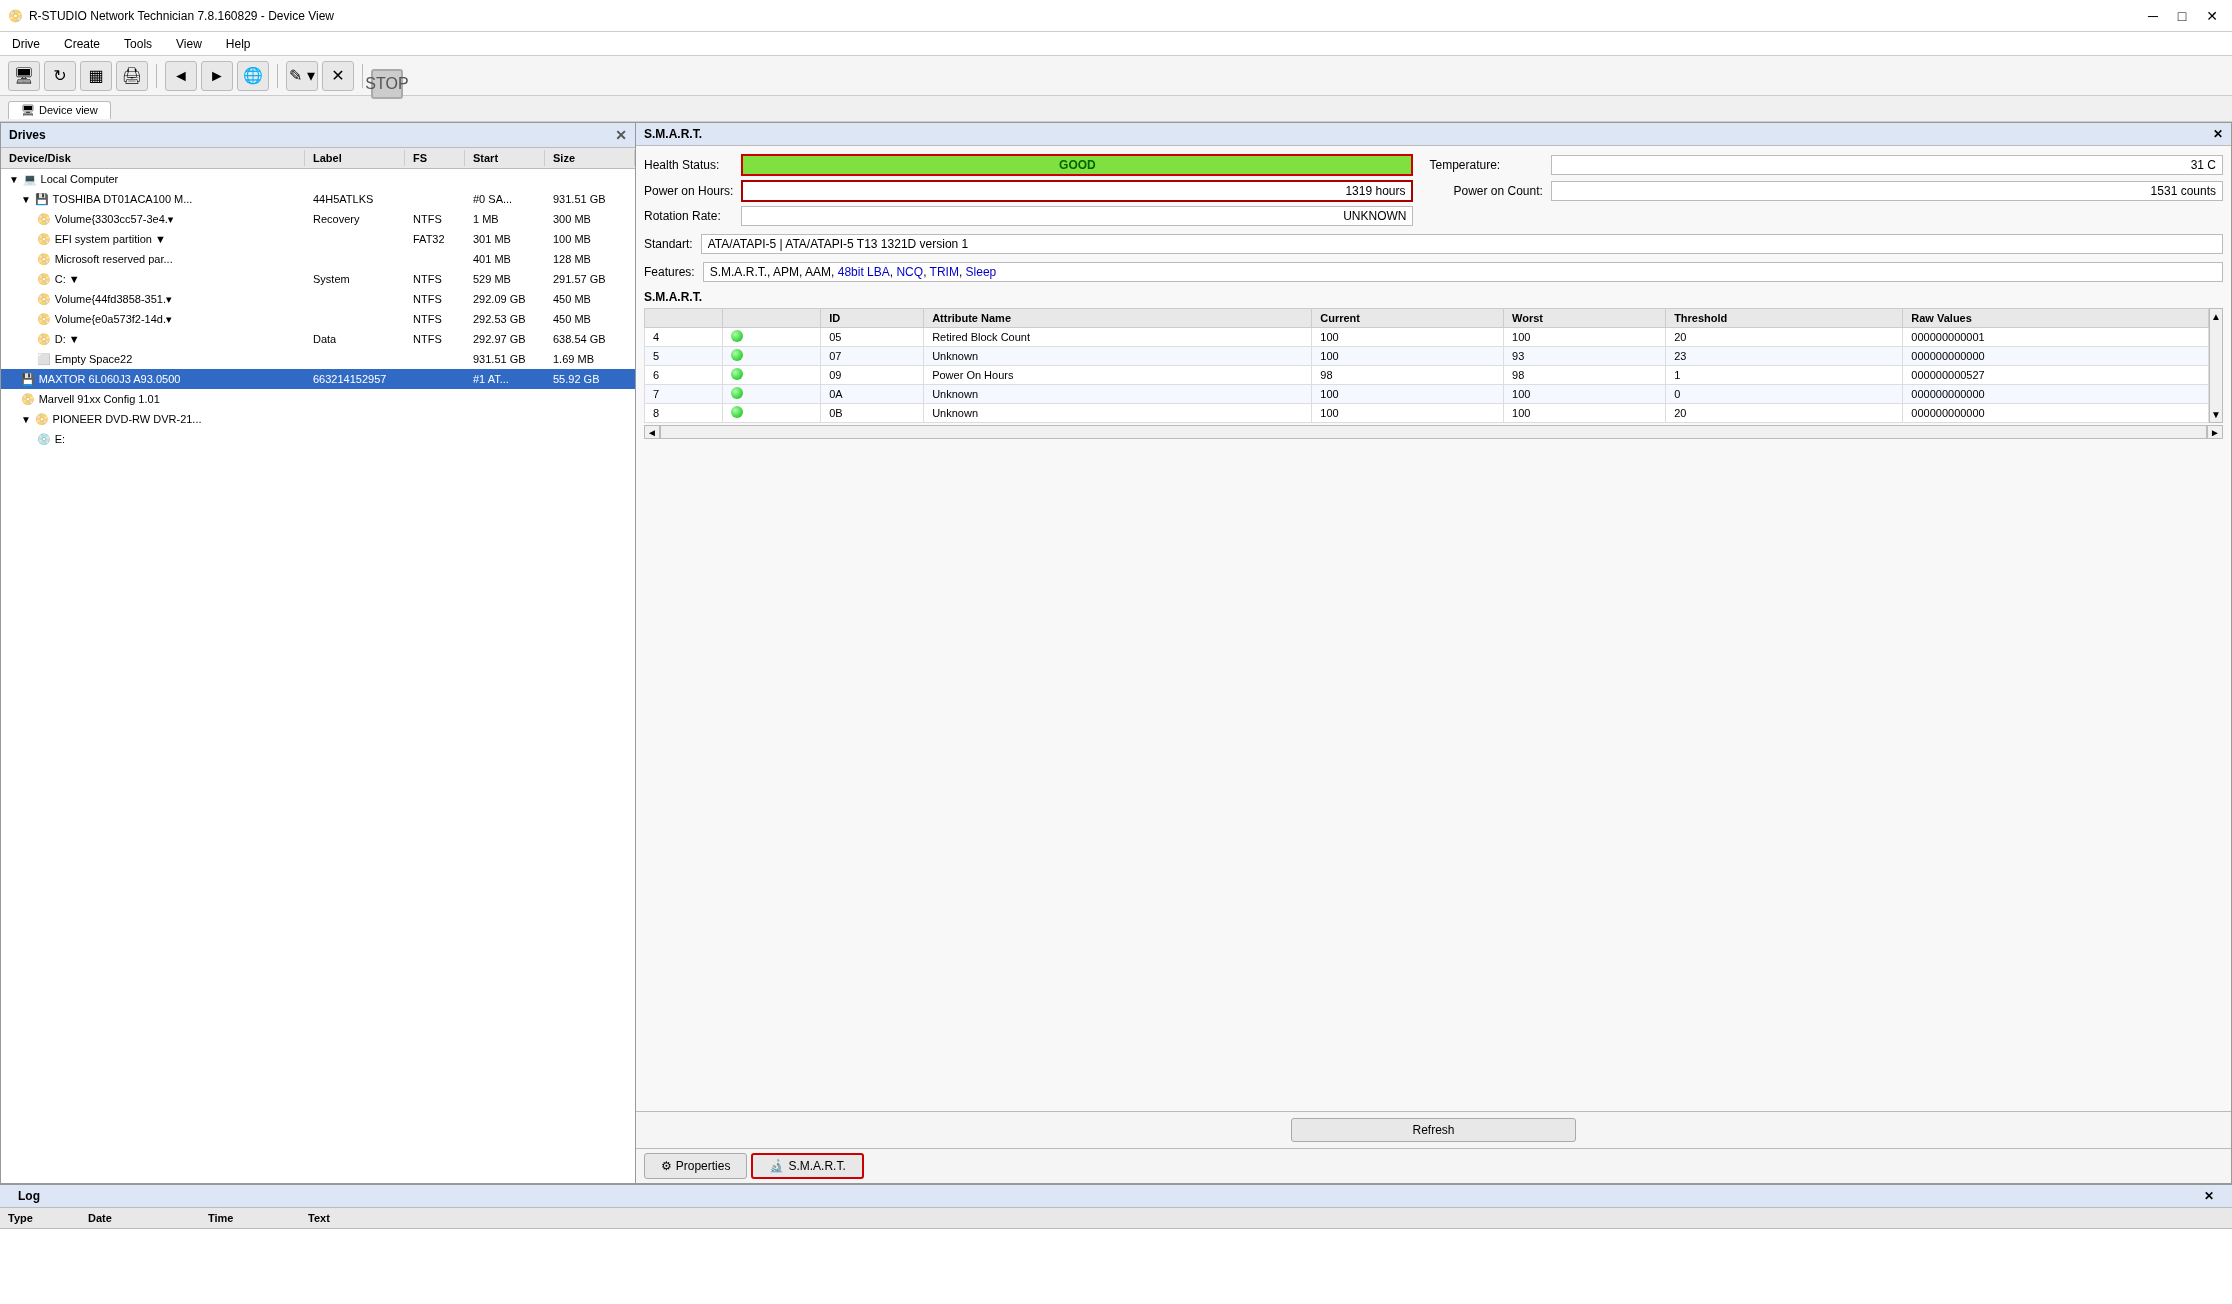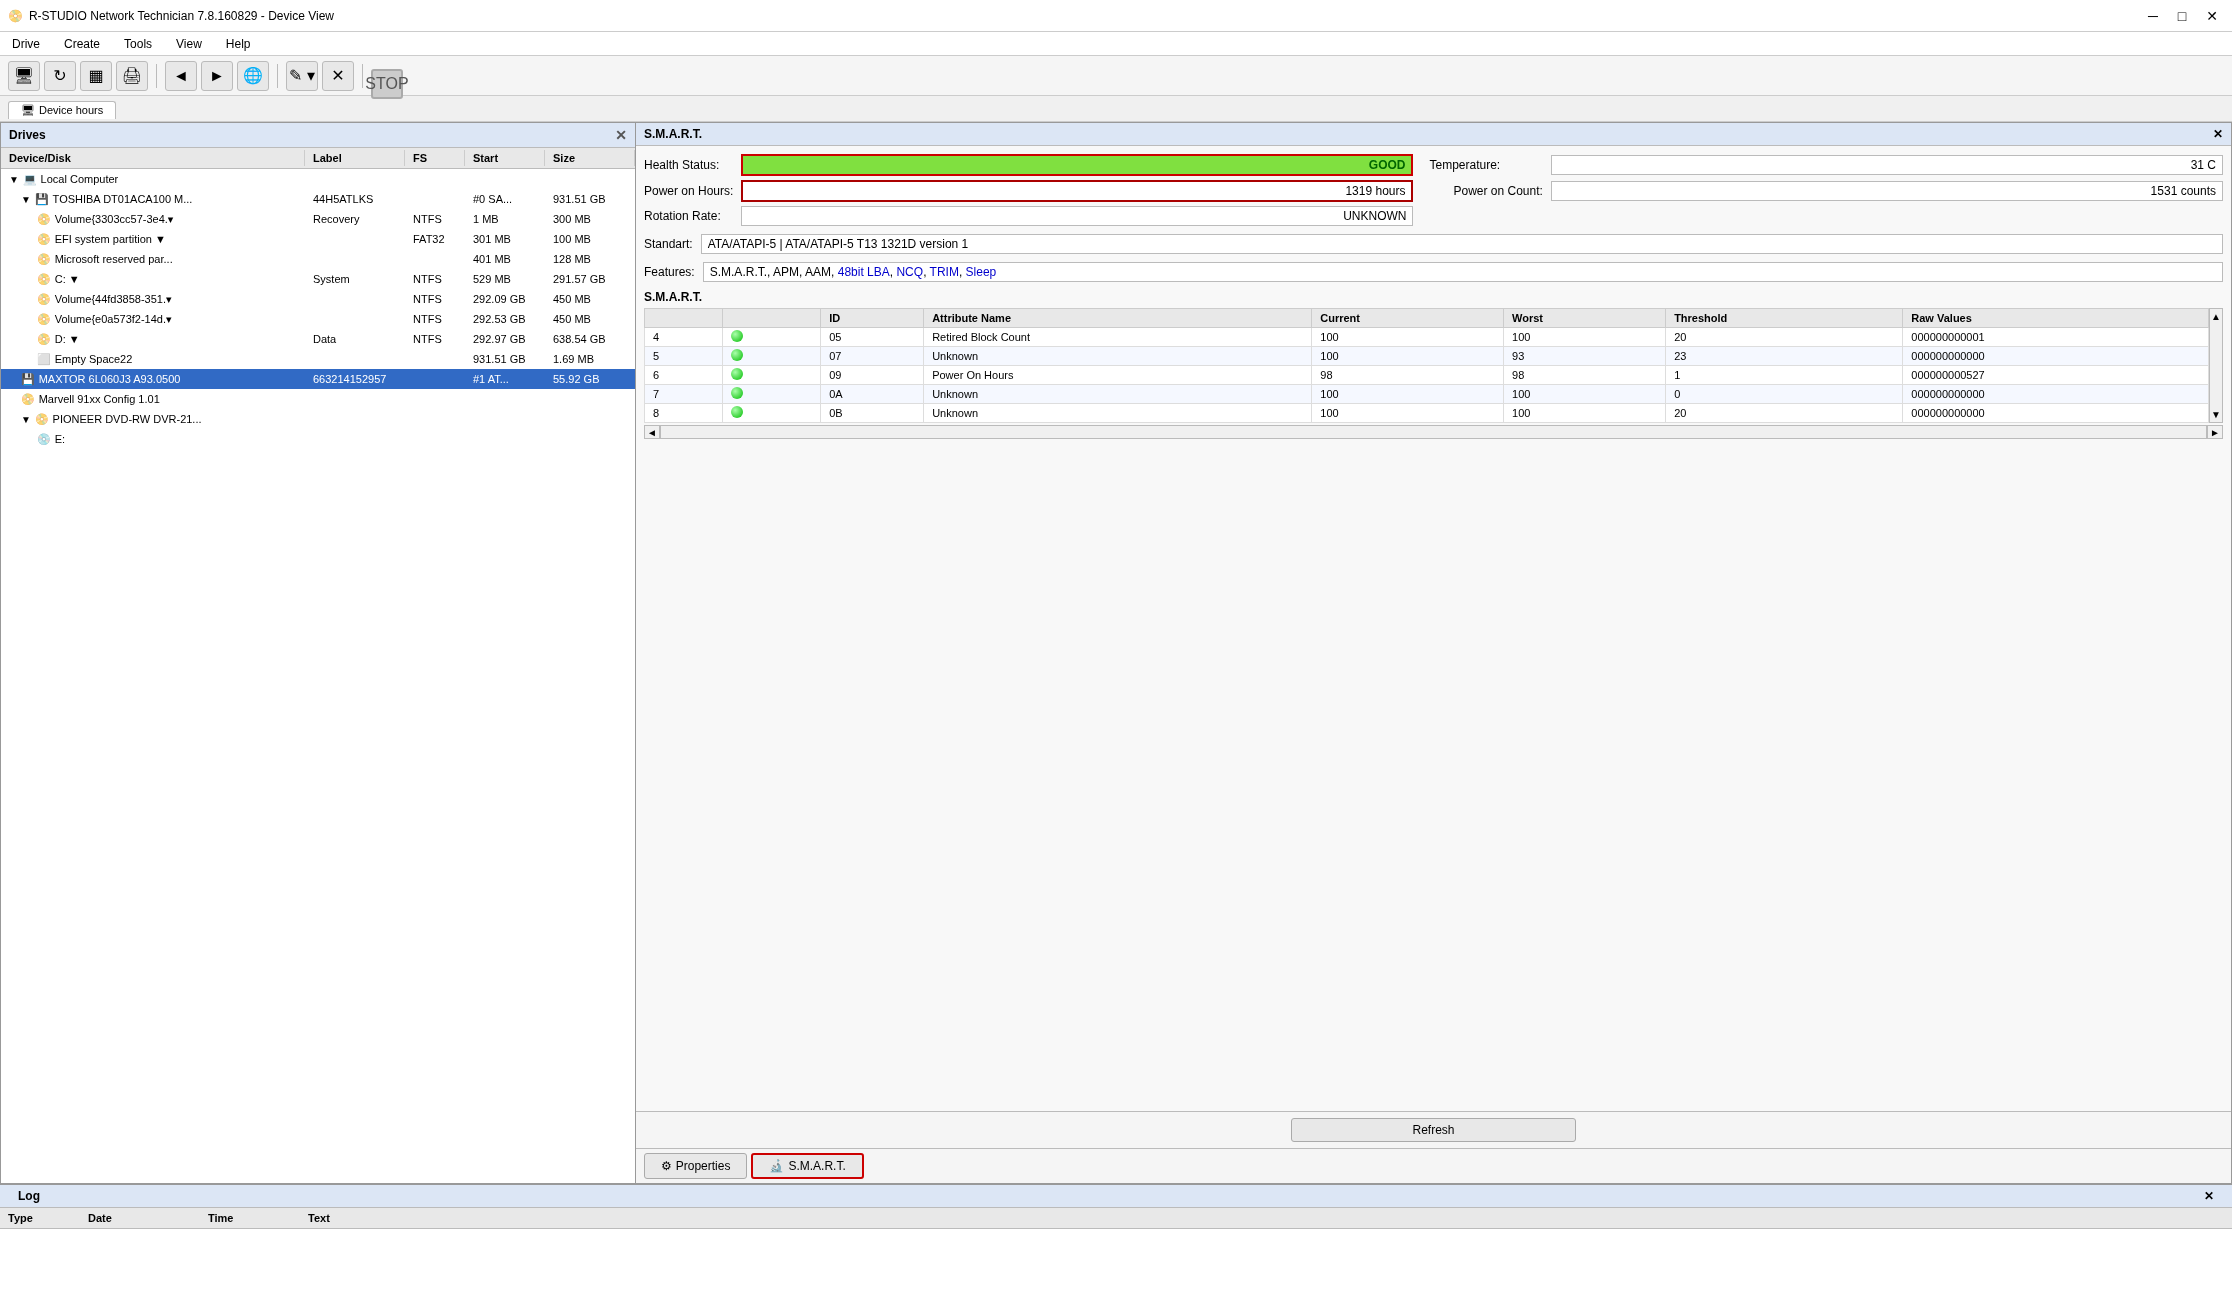--- a/index.html
+++ b/index.html
@@ -352,21 +352,21 @@
   <div class="toolbar-sep"></div>
   <div class="toolbar-btn">✎ ▾</div>
   <div class="toolbar-btn">✕</div>
   <div class="toolbar-sep"></div>
   <div class="toolbar-btn" style="background:#ccc; border:2px solid #aaa; color:#555;margin-top:16px;">STOP</div>
 </div>
 
 <div id="tabbar">
   <div class="tab active">
     <span>🖥</span>
-    <span>Device hours</span>
+    <span>Device view</span>
   </div>
 </div>
 
 <div id="main-content">
   <div id="panels">
 
     <div id="drives-panel">
       <div id="drives-header">
         <span>Drives</span>
         <span id="drives-header-close">✕</span>
@@ -541,21 +541,21 @@
 
     <div id="smart-panel">
       <div id="smart-header">
         <span>S.M.A.R.T.</span>
         <span>✕</span>
       </div>
       <div id="smart-content">
 
         <div class="smart-info-grid">
           <div class="smart-label">Health Status:</div>
-          <div class="smart-value good" style="font-weight:bold; color:#006600;">GOOD</div>
+          <div class="smart-value good" style="text-align:center; font-weight:bold; color:#006600;">GOOD</div>
           <div class="smart-label" style="padding-left:8px;">Temperature:</div>
           <div class="smart-value">31 C</div>
 
           <div class="smart-label">Power on Hours:</div>
           <div class="smart-value hours">1319 hours</div>
           <div class="smart-label" style="padding-left:8px;margin-left:24px;">Power on Count:</div>
           <div class="smart-value">1531 counts</div>
 
           <div class="smart-label">Rotation Rate:</div>
           <div class="smart-value">UNKNOWN</div>

